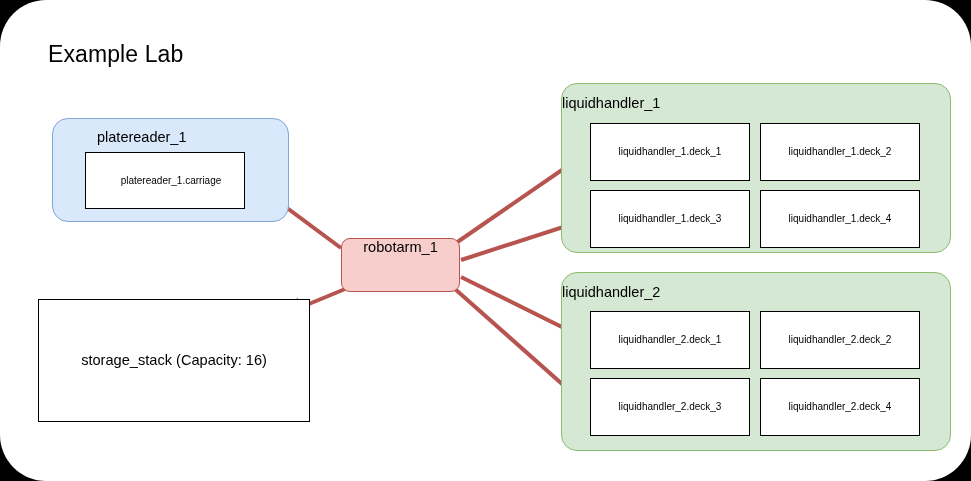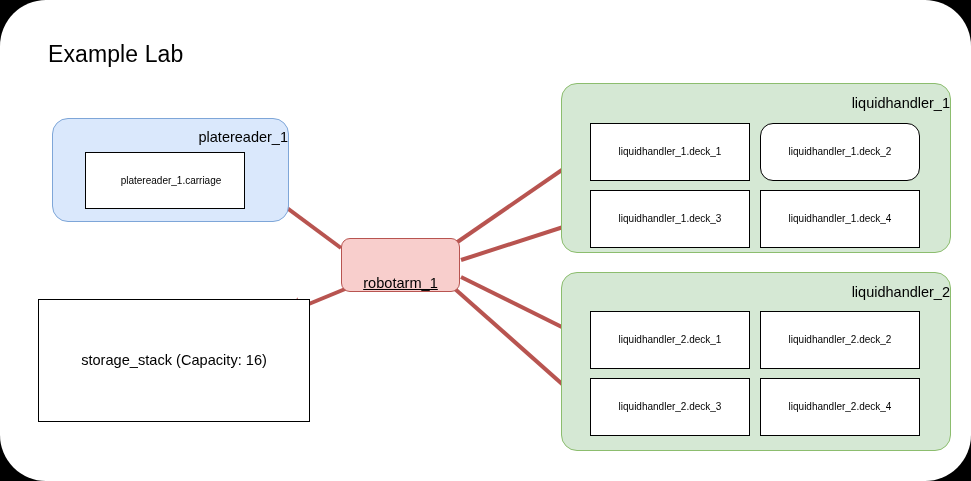--- a/index.html
+++ b/index.html
@@ -54,21 +54,21 @@
     border-color: #7ea6d8;
   }
   .group-green {
     background: #d5e8d4;
     border-color: #8cbd6e;
   }
   .group-title {
     position: absolute;
     left: 0;
     right: 0;
-    text-align: right;
+    text-align: left;
     font-size: 14.5px;
     color: #000000;
     white-space: nowrap;
   }
   .node-box {
     position: absolute;
     box-sizing: border-box;
     background: #ffffff;
     border: 1.9px solid #000000;
     display: flex;
@@ -84,23 +84,22 @@
   .node-box-big .node-label {
     font-size: 14.6px;
   }
   .node-pill {
     position: absolute;
     box-sizing: border-box;
     background: #f8cecc;
     border: 1.7px solid #b85450;
     border-radius: 9px;
     display: flex;
-    align-items: flex-end;
+    align-items: flex-start;
     justify-content: center;
-    text-decoration: underline;
   }
   .node-pill .node-label {
     font-size: 14.6px;
     color: #000000;
     white-space: nowrap;
   }
 </style>
 </head>
 <body>
 
@@ -131,21 +130,21 @@
   <div class="node-box" style="left:85px; top:152px; width:160px; height:57px;padding-left:12px;">
     <span class="node-label">platereader_1.carriage</span>
   </div>
 
   <div class="group group-green" style="left:561px; top:83px; width:390px; height:170px;">
     <div class="group-title" style="top:11px;">liquidhandler_1</div>
   </div>
   <div class="node-box" style="left:590px; top:123px; width:160px; height:58px;">
     <span class="node-label">liquidhandler_1.deck_1</span>
   </div>
-  <div class="node-box" style="left:760px; top:123px; width:160px; height:58px;border-radius:13px;">
+  <div class="node-box" style="left:760px; top:123px; width:160px; height:58px;">
     <span class="node-label">liquidhandler_1.deck_2</span>
   </div>
   <div class="node-box" style="left:590px; top:190px; width:160px; height:58px;">
     <span class="node-label">liquidhandler_1.deck_3</span>
   </div>
   <div class="node-box" style="left:760px; top:190px; width:160px; height:58px;">
     <span class="node-label">liquidhandler_1.deck_4</span>
   </div>
 
   <div class="group group-green" style="left:561px; top:272px; width:390px; height:179px;">

